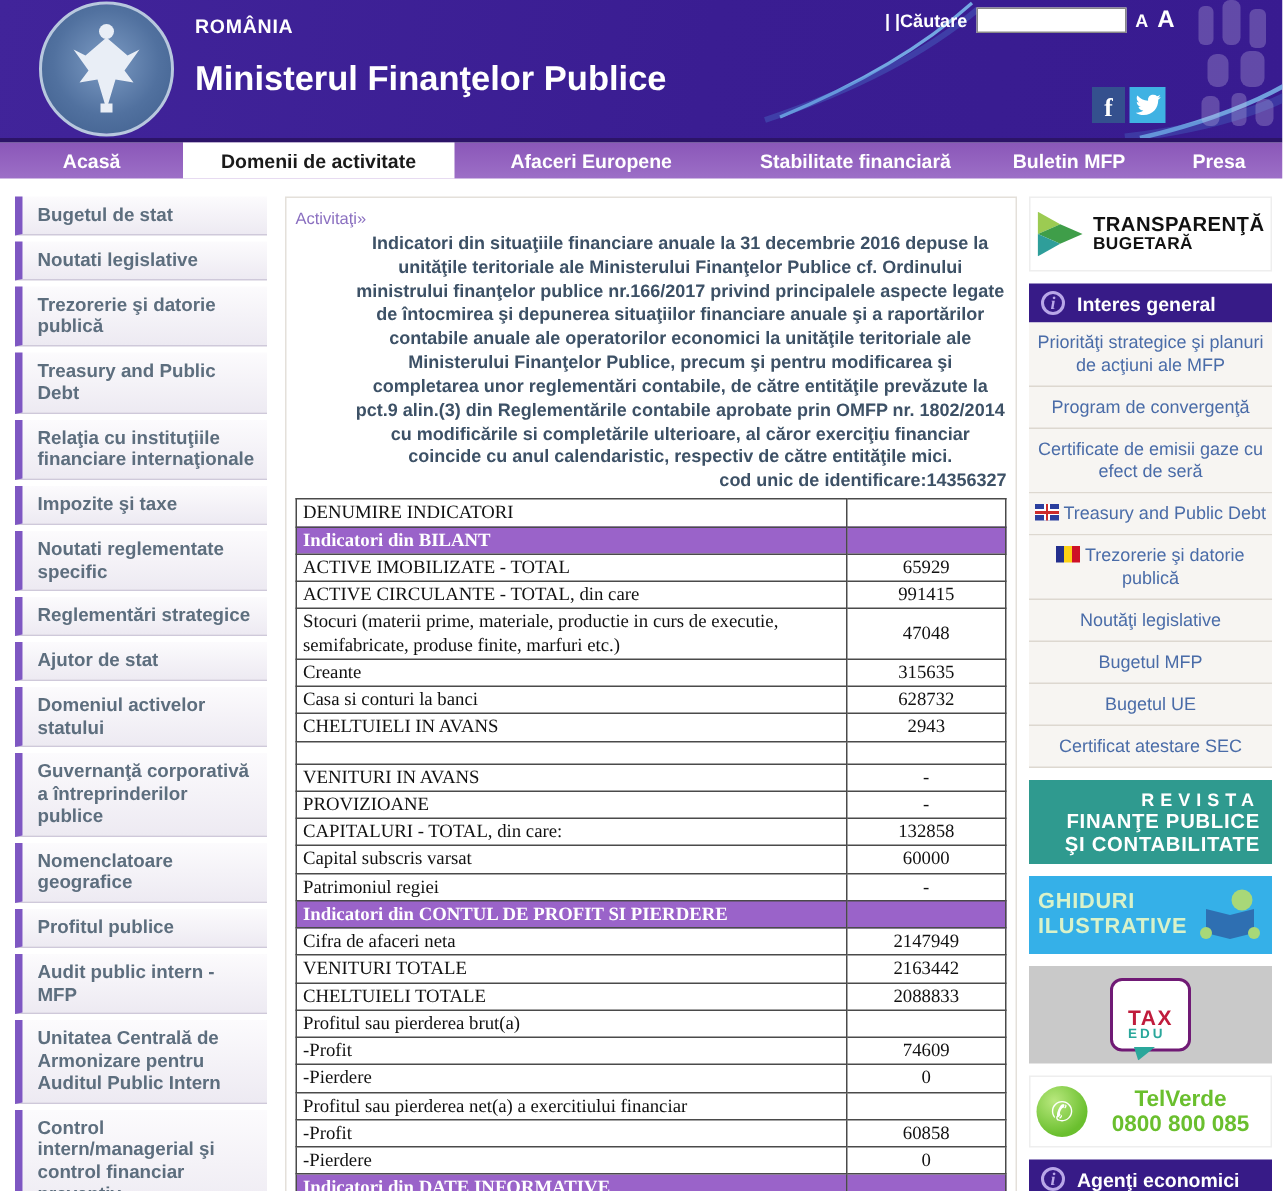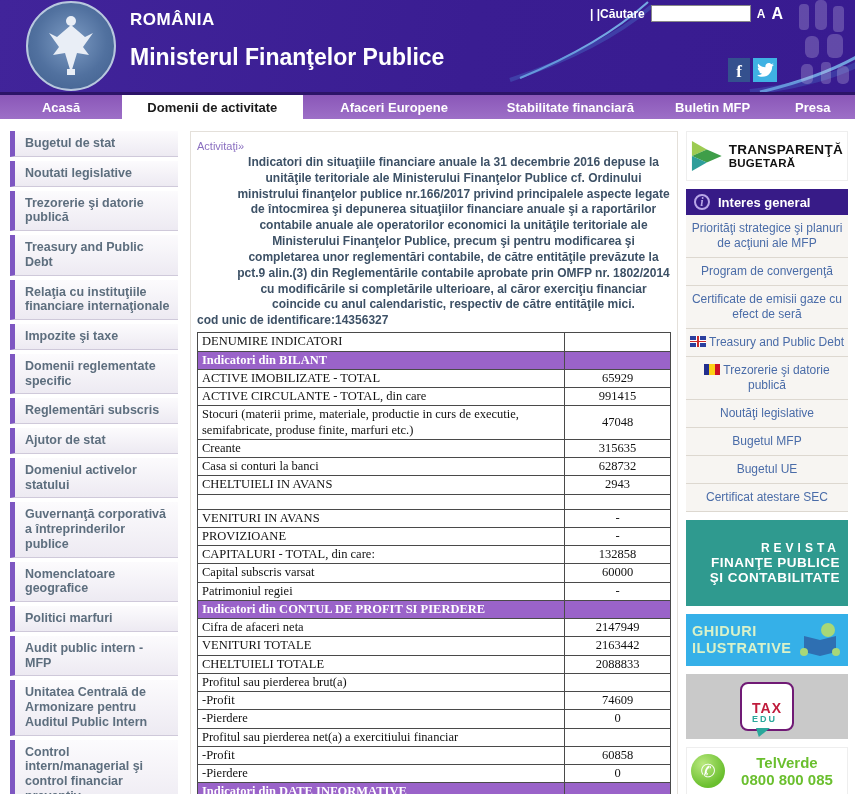--- a/index.html
+++ b/index.html
@@ -7,21 +7,21 @@
               font-family:"Liberation Sans", sans-serif; }
   .page { position:relative; width:855px; height:794px; background:#fff; }
 
   
   header { position:relative; height:92px; background:linear-gradient(100deg,#41249a 0%,#3a1d92 55%,#381b90 100%); overflow:hidden; }
   .crest { position:absolute; left:26px; top:1px; width:90px; height:90px; border-radius:50%;
            background:radial-gradient(circle at 50% 45%, #7d9cc4 0%, #51719f 55%, #3e5d8c 100%);
            border:2px solid #b8c8de; display:flex; align-items:center; justify-content:center; }
   .crest svg { width:56px; height:70px; }
   .titles { position:absolute; left:130px; top:10px; color:#fff; }
-  .country { font-size:17px; font-weight:bold; letter-spacing:.5px; }
+  .country { font-size:13px; font-weight:bold; letter-spacing:.5px; }
   .ministry { font-size:23px; font-weight:bold; margin-top:14px; }
   .swoosh { position:absolute; inset:0; width:100%; height:100%; pointer-events:none; }
   .watermark { position:absolute; right:0; top:0; width:62px; height:92px; opacity:.5; pointer-events:none; }
   .searchbar { position:absolute; top:5px; right:72px; display:flex; align-items:center; gap:6px; color:#fff; font-size:12px; }
   .search-label { font-weight:bold; }
   .search-input { width:100px; height:17px; border:1px solid #888; background:#fff; font-size:11px; padding:0 3px; }
   .font-btn { color:#fff; font-weight:bold; cursor:pointer; line-height:1; }
   .font-btn.small { font-size:12px; }
   .font-btn.large { font-size:16px; }
   .social { position:absolute; right:78px; top:58px; display:flex; gap:3px; }
@@ -44,21 +44,21 @@
   aside.right { width:162px; flex:none; }
 
   
   .side-item { border-left:5px solid #7e57c2; background:linear-gradient(#fcfbfd,#edeaf2);
                border-bottom:1px solid #cfc9da; margin-bottom:4px; padding:5px 8px 5px 10px;
                color:#5d6e7e; font-weight:bold; font-size:12.5px; line-height:1.18; cursor:pointer; }
 
   
   .crumb { color:#8a6fc0; font-size:11px; text-decoration:none; cursor:pointer; display:inline-block; margin:2px 0 3px 0; }
   .intro { text-align:center; font-weight:bold; color:#3d5166; font-size:12px; line-height:1.32;margin-left:39px; }
-  .cod   { text-align:left; font-weight:bold; color:#3d5166; font-size:12px; margin-bottom:5px; }
+  .cod   { text-align:right; font-weight:bold; color:#3d5166; font-size:12px; margin-bottom:5px; }
   table.ind { width:100%; border-collapse:collapse; font-family:"Liberation Serif", serif; font-size:12.5px; color:#111; }
   table.ind td { border:1px solid #4a4a4a; padding:1px 4px; line-height:1.22; }
   td.lab { width:auto;margin-left:20px; }
   td.val { width:106px; text-align:center; }
   tr.section td { background:#9a63c9; color:#fff; font-weight:bold; }
   tr.empty td { height:15px; }
 
   
   .widget { margin-bottom:8px; }
   .transp { background:#fff; border:1px solid #eee; display:flex; align-items:center; gap:6px; padding:7px 4px; }
@@ -71,21 +71,21 @@
                display:flex; align-items:center; justify-content:center; flex:none; }
   .rlink { background:#f7f5f2; border-bottom:1px solid #ddd8d0; color:#4a6ca8; font-size:12px;
            text-align:center; padding:6px 4px; line-height:1.25; cursor:pointer; }
   .flag { display:none; width:16px; height:11px; vertical-align:-1px; margin-right:3px; }
   .flag.flag-uk { display:inline-block; background-color:#2b3f9e; background-image:
       linear-gradient(to bottom, transparent 42%, #cc2b2b 42%, #cc2b2b 58%, transparent 58%),
       linear-gradient(to right, transparent 44%, #cc2b2b 44%, #cc2b2b 56%, transparent 56%),
       linear-gradient(to bottom, transparent 32%, #fff 32%, #fff 68%, transparent 68%),
       linear-gradient(to right, transparent 36%, #fff 36%, #fff 64%, transparent 64%); }
   .flag.flag-ro { display:inline-block; background:linear-gradient(to right,#232f8e 33%,#fcd116 33% 66%,#ce1126 66%); }
-  .revista { background:#2f9a8f; color:#fff; text-align:right; padding:21px 8px; font-weight:bold; }
+  .revista { background:#2f9a8f; color:#fff; text-align:right; padding:6px 8px; font-weight:bold; }
   .revista .r1 { font-size:12px; letter-spacing:4px; }
   .revista .r2,.revista .r3 { font-size:13.5px; letter-spacing:.5px; }
   .ghiduri { background:#35b0e8; padding:8px 6px; display:flex; align-items:center; justify-content:space-between; }
   .ghiduri-text { color:#d9f2c9; font-weight:bold; font-size:14.5px; line-height:1.15; letter-spacing:.5px; }
   .taxedu { background:#c9c9c9; padding:8px 0; display:flex; justify-content:center; }
   .bubble { position:relative; background:#fff; border:2px solid #701a75; border-radius:8px; padding:16px 10px 5px; }
   .bubble:after { content:""; position:absolute; left:14px; bottom:-8px; width:14px; height:9px;
                   background:#2aa79b; clip-path:polygon(0 0,100% 0,20% 100%); }
   .tax { color:#c01c3c; font-weight:bold; font-size:14px; letter-spacing:1px; }
   .edu { color:#2aa79b; font-weight:bold; font-size:9px; letter-spacing:2px; margin-top:-2px; }
@@ -171,33 +171,33 @@
           <div class="side-item"><span>Noutati legislative</span></div>
 
           <div class="side-item"><span>Trezorerie şi datorie publică</span></div>
 
           <div class="side-item"><span>Treasury and Public Debt</span></div>
 
           <div class="side-item"><span>Relaţia cu instituţiile financiare internaţionale</span></div>
 
           <div class="side-item"><span>Impozite şi taxe</span></div>
 
-          <div class="side-item"><span>Domenii reglementate specific</span></div>
-
-          <div class="side-item"><span>Reglementări subscris</span></div>
+          <div class="side-item"><span>Noutati reglementate specific</span></div>
+
+          <div class="side-item"><span>Reglementări strategice</span></div>
 
           <div class="side-item"><span>Ajutor de stat</span></div>
 
           <div class="side-item"><span>Domeniul activelor statului</span></div>
 
           <div class="side-item"><span>Guvernanţă corporativă a întreprinderilor publice</span></div>
 
           <div class="side-item"><span>Nomenclatoare geografice</span></div>
 
-          <div class="side-item"><span>Politici marfuri</span></div>
+          <div class="side-item"><span>Profitul publice</span></div>
 
           <div class="side-item"><span>Audit public intern - MFP</span></div>
 
           <div class="side-item"><span>Unitatea Centrală de Armonizare pentru Auditul Public Intern</span></div>
 
           <div class="side-item"><span>Control intern/managerial şi control financiar preventiv</span></div>
         </div>
 
     </aside>
 

